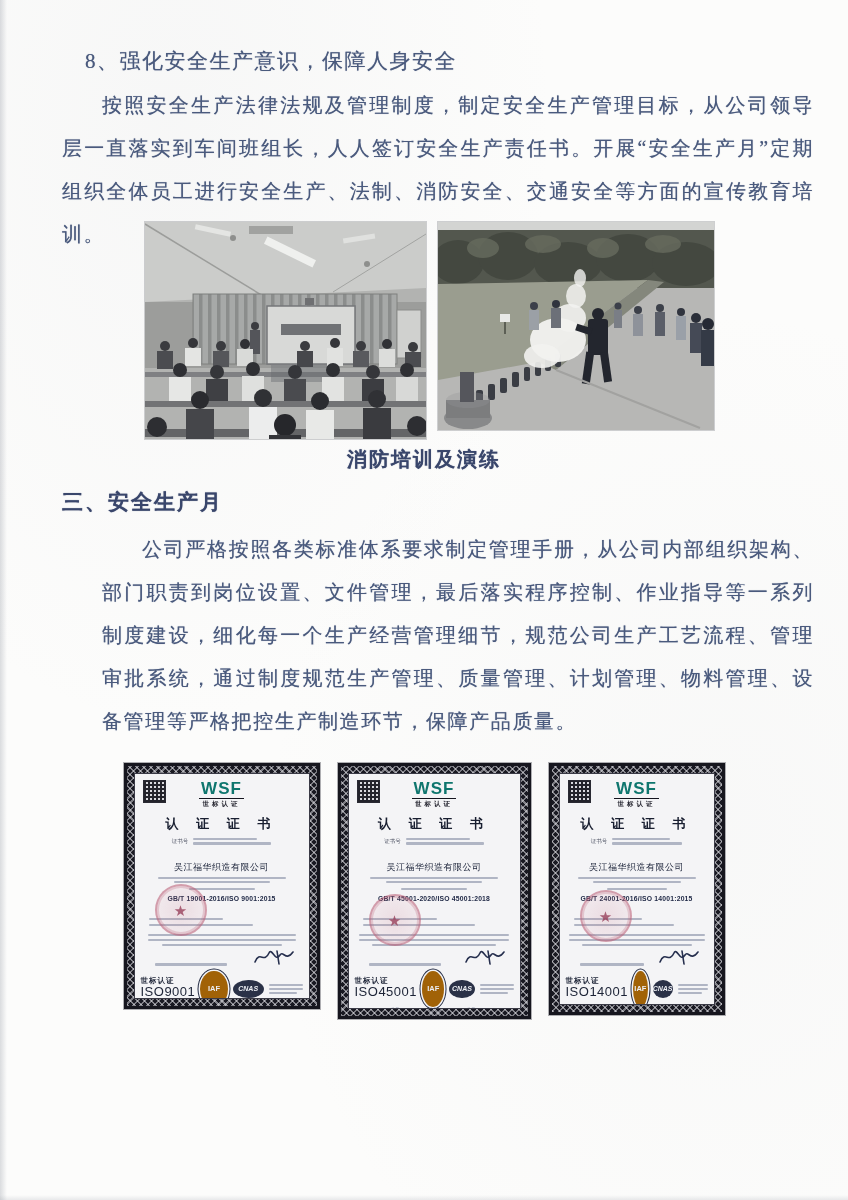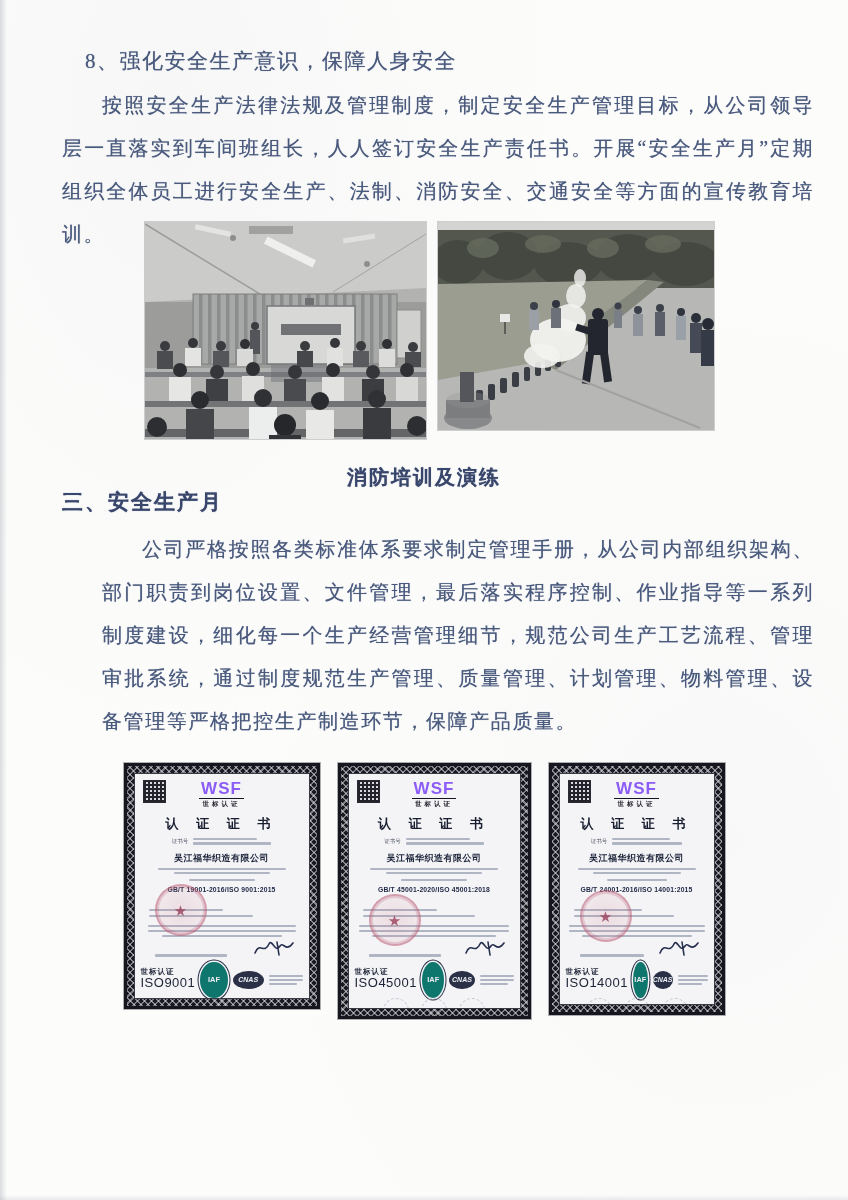--- a/index.html
+++ b/index.html
@@ -26,21 +26,21 @@
   .ink-bold { color:#39466b; text-shadow:0 0 0.8px rgba(57,70,107,0.8); font-weight:700; }
   .h1 { position:absolute; left:85px; top:47px; font-size:21px; letter-spacing:1.5px; }
   .para {
     position:absolute; left:62px; right:34px;
     font-size:20px; line-height:43px; letter-spacing:1.6px;
     text-align:justify; text-indent:2em;
   }
   .p1 { top:84px; }
   .p2 { top:528px;margin-left:40px; }
   .caption { position:absolute; left:0; width:100%; text-align:center; font-size:20px; letter-spacing:2px; }
-  .caption1 { top:464px; }
+  .caption1 { top:446px; }
   .caption2 { top:1048px; }
   .h2 { position:absolute; left:62px; top:488px; font-size:21px; letter-spacing:2px; }
   
   .photos { position:absolute; left:145px; top:222px; display:flex; gap:12px; }
   .photo { display:block; box-shadow:0 0 0 1px rgba(120,124,130,0.35); background:#b4b5b3; }
   
   .certs { position:absolute; left:0; top:763px; width:100%; display:flex; justify-content:center; gap:18px; }
   .cert { background:#16161e; padding:3px; box-shadow:0 0 0 1px rgba(60,60,70,0.4); }
   .cert--a { width:196px; height:246px; }
   .cert--b { width:193px; height:256px; }
@@ -61,52 +61,52 @@
   }
   .qr {
     position:absolute; left:9px; top:7px; width:21px; height:21px;
     background:
       repeating-linear-gradient(0deg, #23232b 0 2px, transparent 2px 4px),
       repeating-linear-gradient(90deg, #23232b 0 2px, #d9d9de 2px 4px);
     outline:1px solid #2a2a33;
   }
   .logo-wrap { margin-top:1px; text-align:center; line-height:1; }
   .wsf {
-    font-size:17px; font-weight:700; letter-spacing:1px; color:#8b5cf6;
+    font-size:17px; font-weight:700; letter-spacing:1px; color:#0f766e;
     border-bottom:1.5px solid #14141e; display:inline-block; padding:0 2px 1px;
     font-family:"Liberation Sans","DejaVu Sans",sans-serif;
   }
   .wsf-sub { font-size:6.5px; letter-spacing:3px; color:#1b1b26; margin-top:2px; font-weight:700; }
   .cert-title { margin-top:7px; font-size:13px; font-weight:700; letter-spacing:7px; color:#181e30; white-space:nowrap; }
   .certno-row { margin-top:5px; display:flex; align-items:center; gap:5px; }
   .tiny-label { font-size:5.5px; color:#4a4f60; }
   .bar { background:#78819a; opacity:0.55; height:2.5px; border-radius:1px; }
   .bar-stack { display:flex; flex-direction:column; gap:2px; }
-  .company { margin-top:7px; font-size:9px; font-weight:700; color:#1a2238; letter-spacing:0.5px; white-space:nowrap; }
+  .company { margin-top:16px; font-size:9px; font-weight:400; color:#1a2238; letter-spacing:0.5px; white-space:nowrap; }
   .addr { margin-top:3px; display:flex; flex-direction:column; align-items:center; gap:2px; width:100%; }
   .standard { margin-top:5px; font-size:6.8px; font-weight:700; color:#222b48; white-space:nowrap; letter-spacing:0.2px; }
   .scope-bar { margin-top:4px; background:#555f7d; opacity:0.75; height:3px; border-radius:1px; }
   .dates { margin-top:9px; width:100%; display:flex; flex-direction:column; gap:4px; align-items:flex-start; padding-left:8px; }
   .legal { margin-top:8px; width:100%; display:flex; flex-direction:column; gap:3px; align-items:center; }
   .seal {
     position:absolute; left:20px; bottom:62px; width:52px; height:52px; border-radius:50%;
     border:2px solid rgba(186,94,118,0.55);
     box-shadow:inset 0 0 0 2px rgba(186,94,118,0.25);
     background:radial-gradient(circle, rgba(205,120,140,0.18), rgba(205,120,140,0.05));
     display:flex; align-items:center; justify-content:center;
   }
   .seal-star { font-size:15px; color:rgba(150,60,88,0.78); line-height:1; }
   .signoff { margin-top:2px; width:100%; display:flex; align-items:flex-end; justify-content:space-between; padding:0 8px 0 14px; }
   .sig-svg { display:block; }
   .badge-row { margin-top:5px; width:100%; display:flex; align-items:center; justify-content:center; gap:5px; }
   .approve { text-align:left; line-height:1.15; }
   .approve-logo { font-size:7.5px; font-weight:700; letter-spacing:1px; color:#1c2336; }
   .iso-code { font-size:13px; font-weight:400; color:#1c2336; letter-spacing:0.5px; }
   .iaf-badge {
-    width:34px; height:36px; border-radius:50%; background:#0f766e;
+    width:34px; height:36px; border-radius:50%; background:#a16207;
     color:#eceef4; font-size:7.5px; font-weight:700;
     display:flex; align-items:center; justify-content:center;
     box-shadow:0 0 0 1.5px #f4f4f6, 0 0 0 2.5px #232b44;
   }
   .cnas-badge {
     width:38px; height:18px; border-radius:50%; background:#2a3147;
     color:#eef0f5; font-size:7px; font-weight:700; font-style:italic;
     display:flex; align-items:center; justify-content:center;
   }
   .side-tiny { display:flex; flex-direction:column; gap:2px; }

